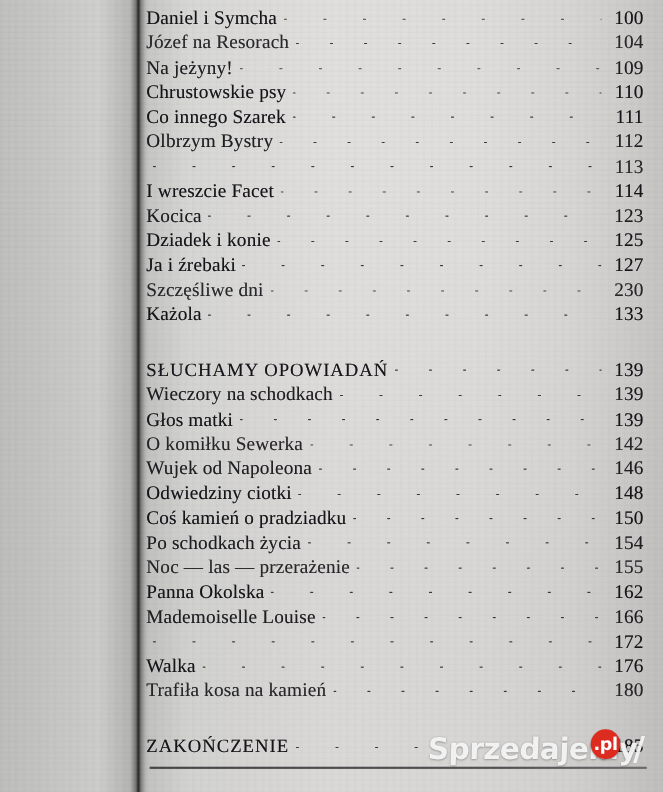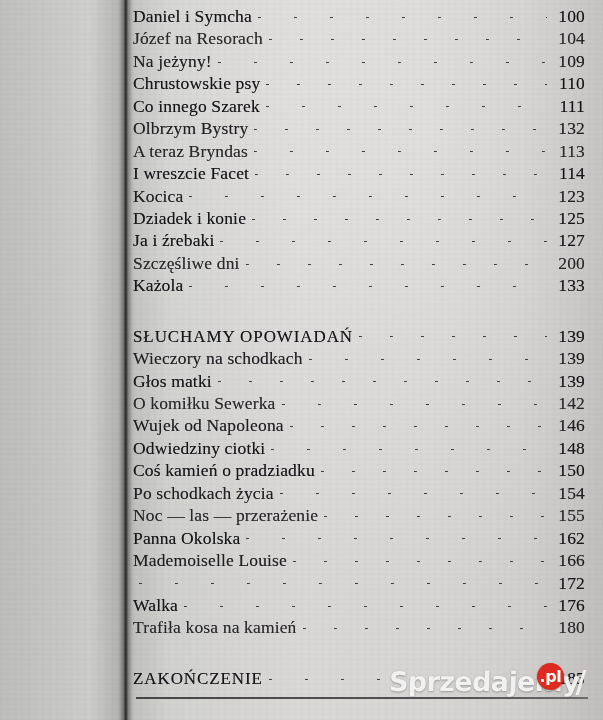--- a/index.html
+++ b/index.html
@@ -215,24 +215,23 @@
         <span class="pageno">110</span>
       </div>
       <div class="row">
         <span class="title">Co innego Szarek</span>
         <span class="leader"></span>
         <span class="pageno">111</span>
       </div>
       <div class="row">
         <span class="title">Olbrzym Bystry</span>
         <span class="leader dense"></span>
-        <span class="pageno">132</span>
-      </div>
-      <div class="row">
-        <span class="title">A teraz Bryndas</span>
+        <span class="pageno">112</span>
+      </div>
+      <div class="row">
         <span class="leader"></span>
         <span class="pageno">113</span>
       </div>
       <div class="row">
         <span class="title">I wreszcie Facet</span>
         <span class="leader dense"></span>
         <span class="pageno">114</span>
       </div>
       <div class="row">
         <span class="title">Kocica</span>
@@ -245,21 +244,21 @@
         <span class="pageno">125</span>
       </div>
       <div class="row">
         <span class="title">Ja i źrebaki</span>
         <span class="leader"></span>
         <span class="pageno">127</span>
       </div>
       <div class="row">
         <span class="title">Szczęśliwe dni</span>
         <span class="leader dense"></span>
-        <span class="pageno">200</span>
+        <span class="pageno">230</span>
       </div>
       <div class="row">
         <span class="title">Każola</span>
         <span class="leader"></span>
         <span class="pageno">133</span>
       </div>
       <div class="row section spacer-before">
         <span class="title">SŁUCHAMY OPOWIADAŃ</span>
         <span class="leader dense"></span>
         <span class="pageno">139</span>

